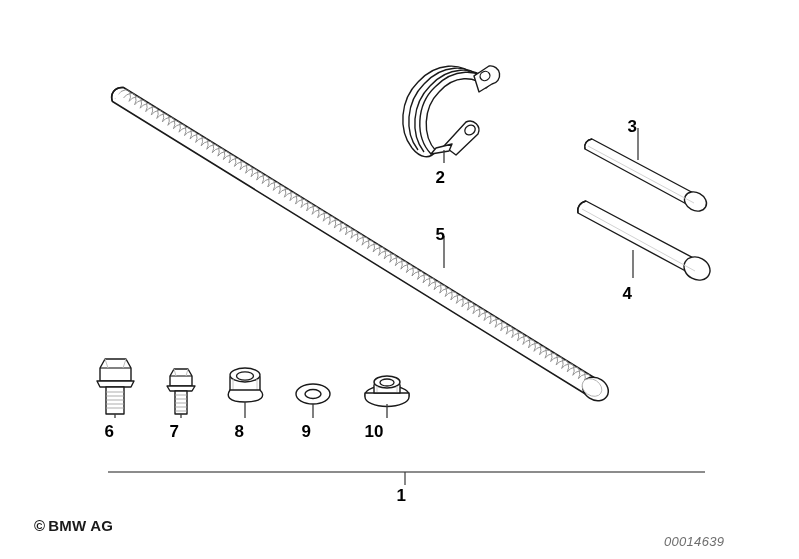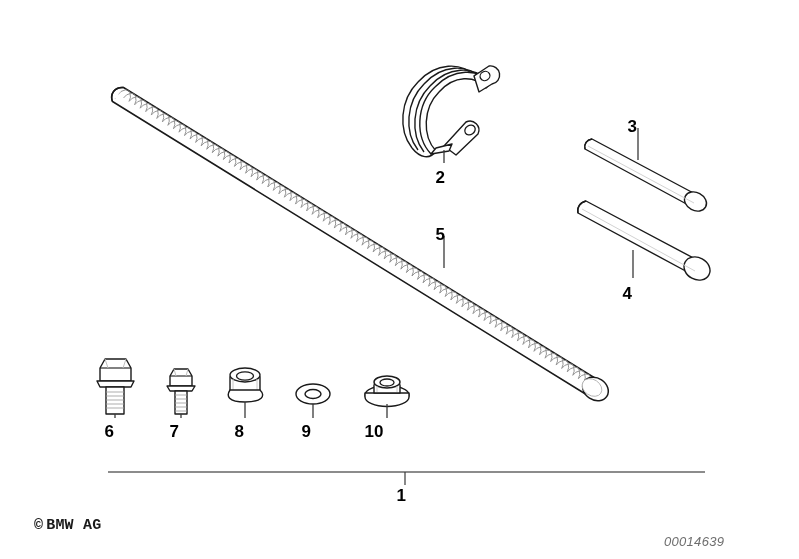--- a/index.html
+++ b/index.html
@@ -32,21 +32,21 @@
     font-size: 17px;
     color: #000000;
     line-height: 1;
     white-space: nowrap;
     text-align: center;
   }
   .footer-copyright {
     position: absolute;
     left: 34px;
     top: 517px;
-    font-family: Liberation Mono, monospace;
+    font-family: Liberation Sans, sans-serif;
     font-weight: bold;
     font-size: 15px;
     color: #1a1a1a;
     letter-spacing: 0.2px;
     white-space: nowrap;
   }
   .footer-copyright .cmark {
     font-weight: bold;
     font-size: 15px;
     margin-right: 3px;

